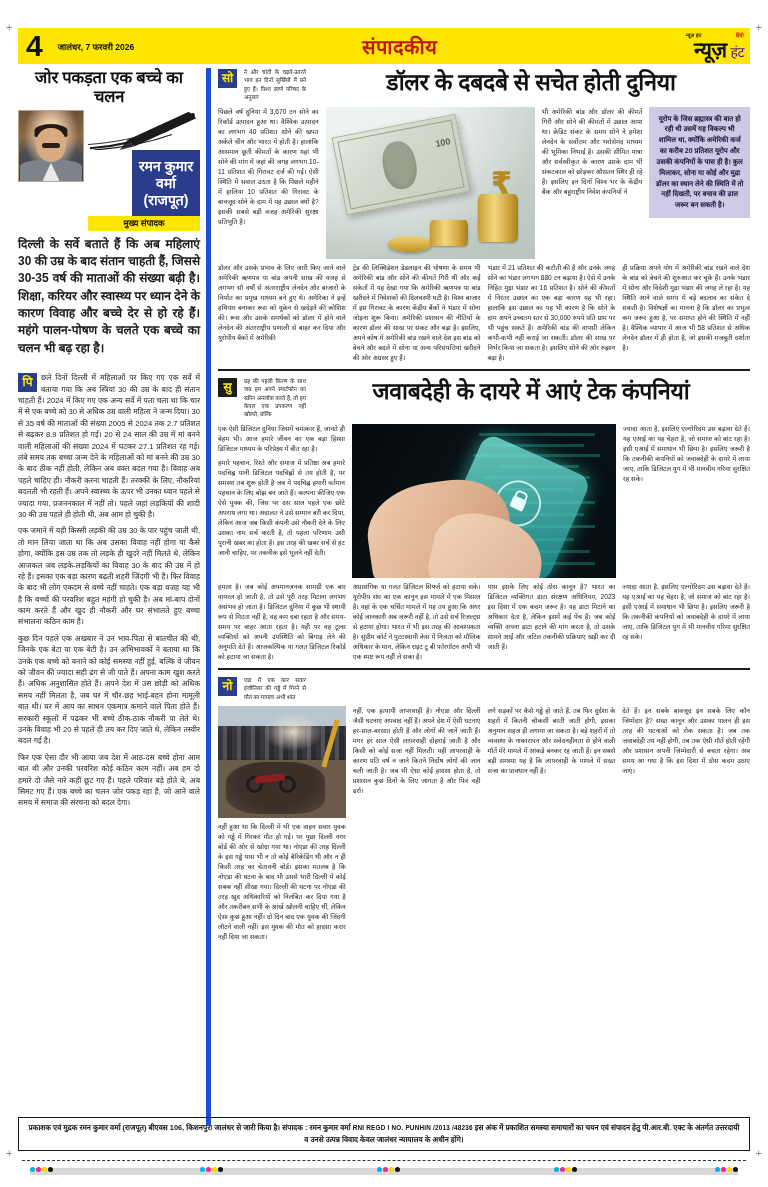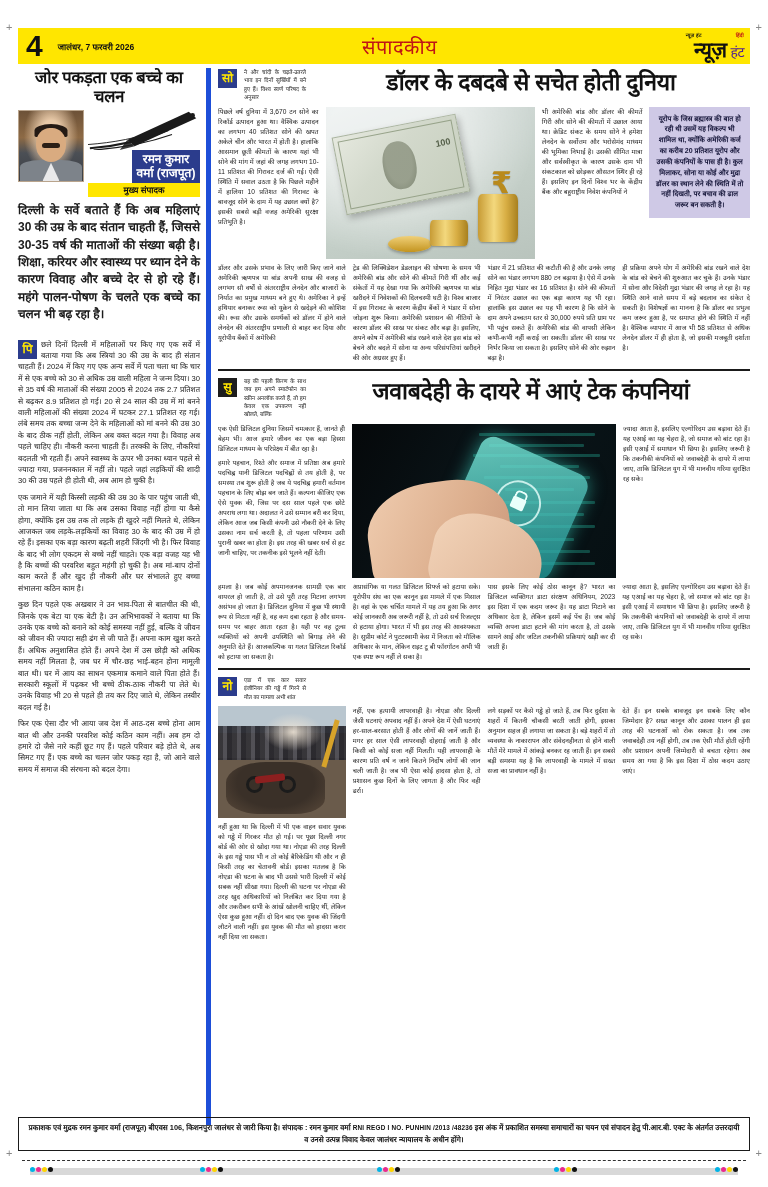--- a/index.html
+++ b/index.html
@@ -69,21 +69,21 @@
     white-space: nowrap;
   }
   .mh-center {
     flex: 1;
     display: flex;
     align-items: center;
     justify-content: center;
   }
   .mh-title {
     font-size: 20px;
-    font-weight: normal;
+    font-weight: bold;
     color: #c01515;
     letter-spacing: .5px;
     margin-left: 33px;
   }
   .mh-logo {
     display: flex;
     flex-direction: column;
     align-items: flex-end;
     justify-content: center;
     padding-right: 6px;
@@ -198,24 +198,24 @@
   .ed-meta { flex: 1; min-width: 0; }
   .pen-art {
     height: 40px;
     position: relative;
     overflow: hidden;
   }
   .pen-art svg { display: block; width: 100%; height: 100%; }
   .ed-name {
     background: #2b3c8c;
     color: #ffffff;
-    font-size: 12px;
+    font-size: 14px;
     font-weight: bold;
     text-align: center;
-    padding: 2px 1px;
+    padding: 8px 1px;
     line-height: 1.2;
     margin-left: 44px;
   }
   .ed-role {
     background: #ffe600;
     color: #111;
     font-size: 8.5px;
     font-weight: bold;
     text-align: center;
     padding: 2px 1px;

